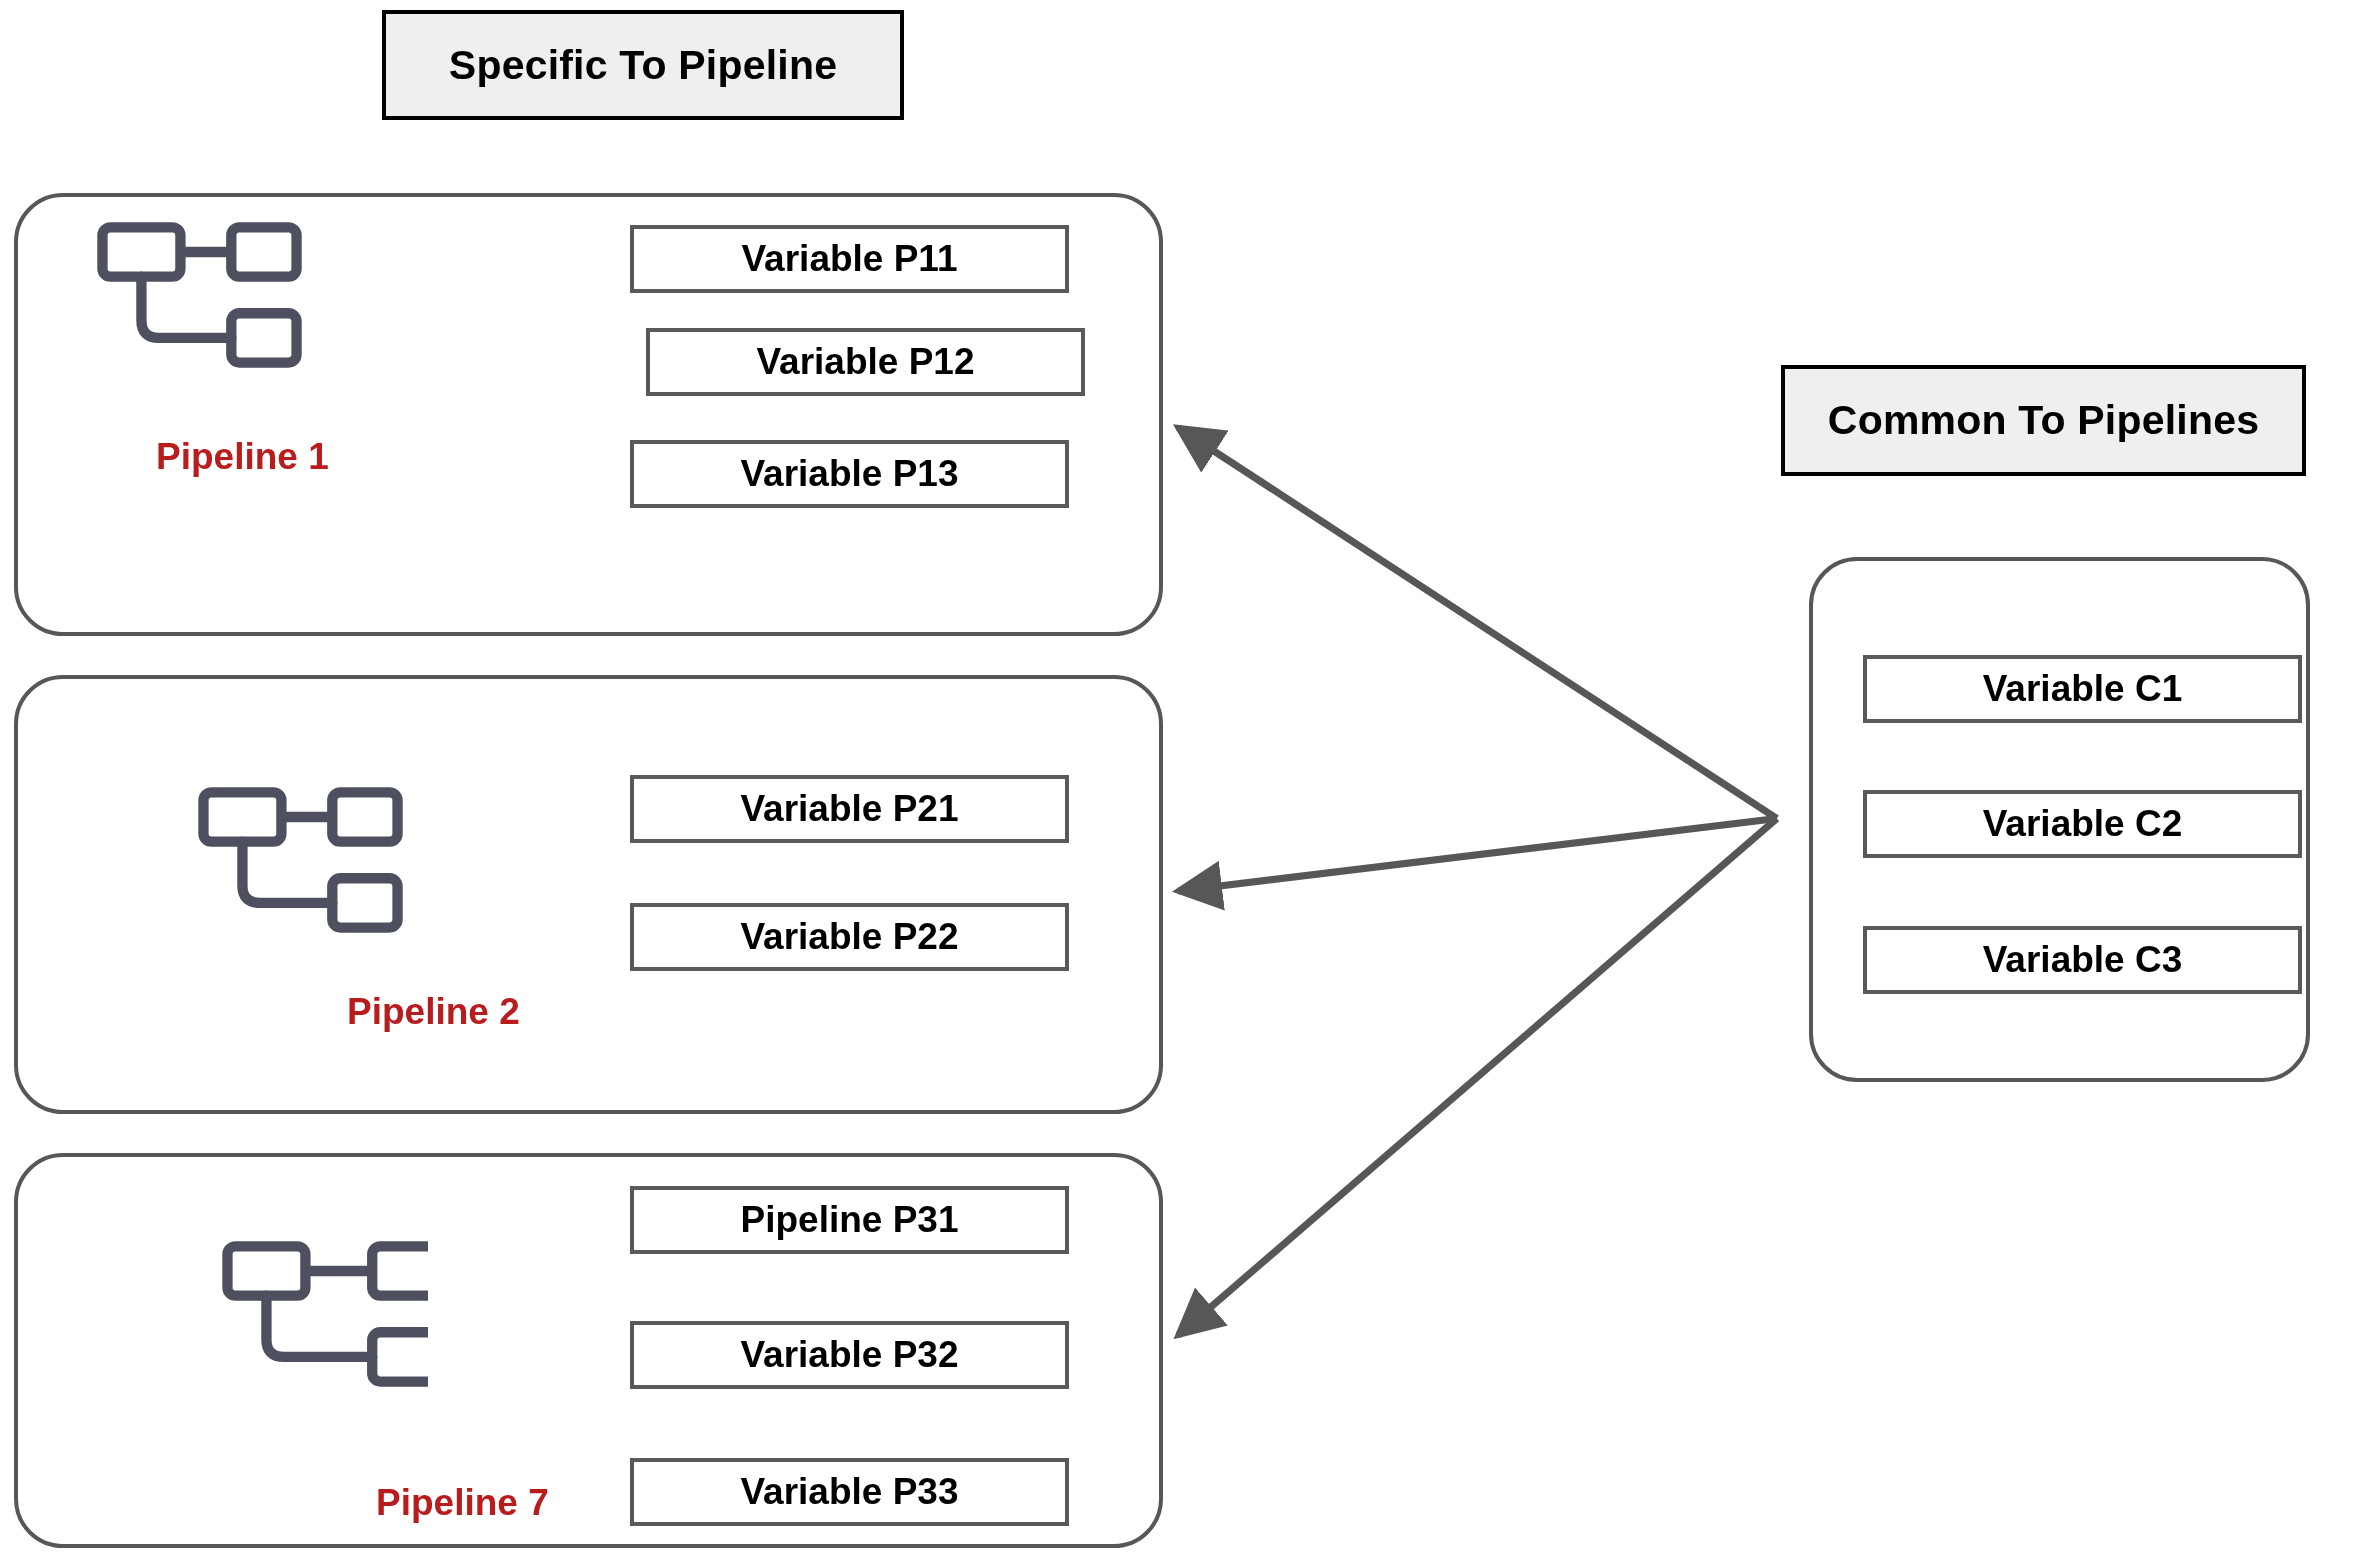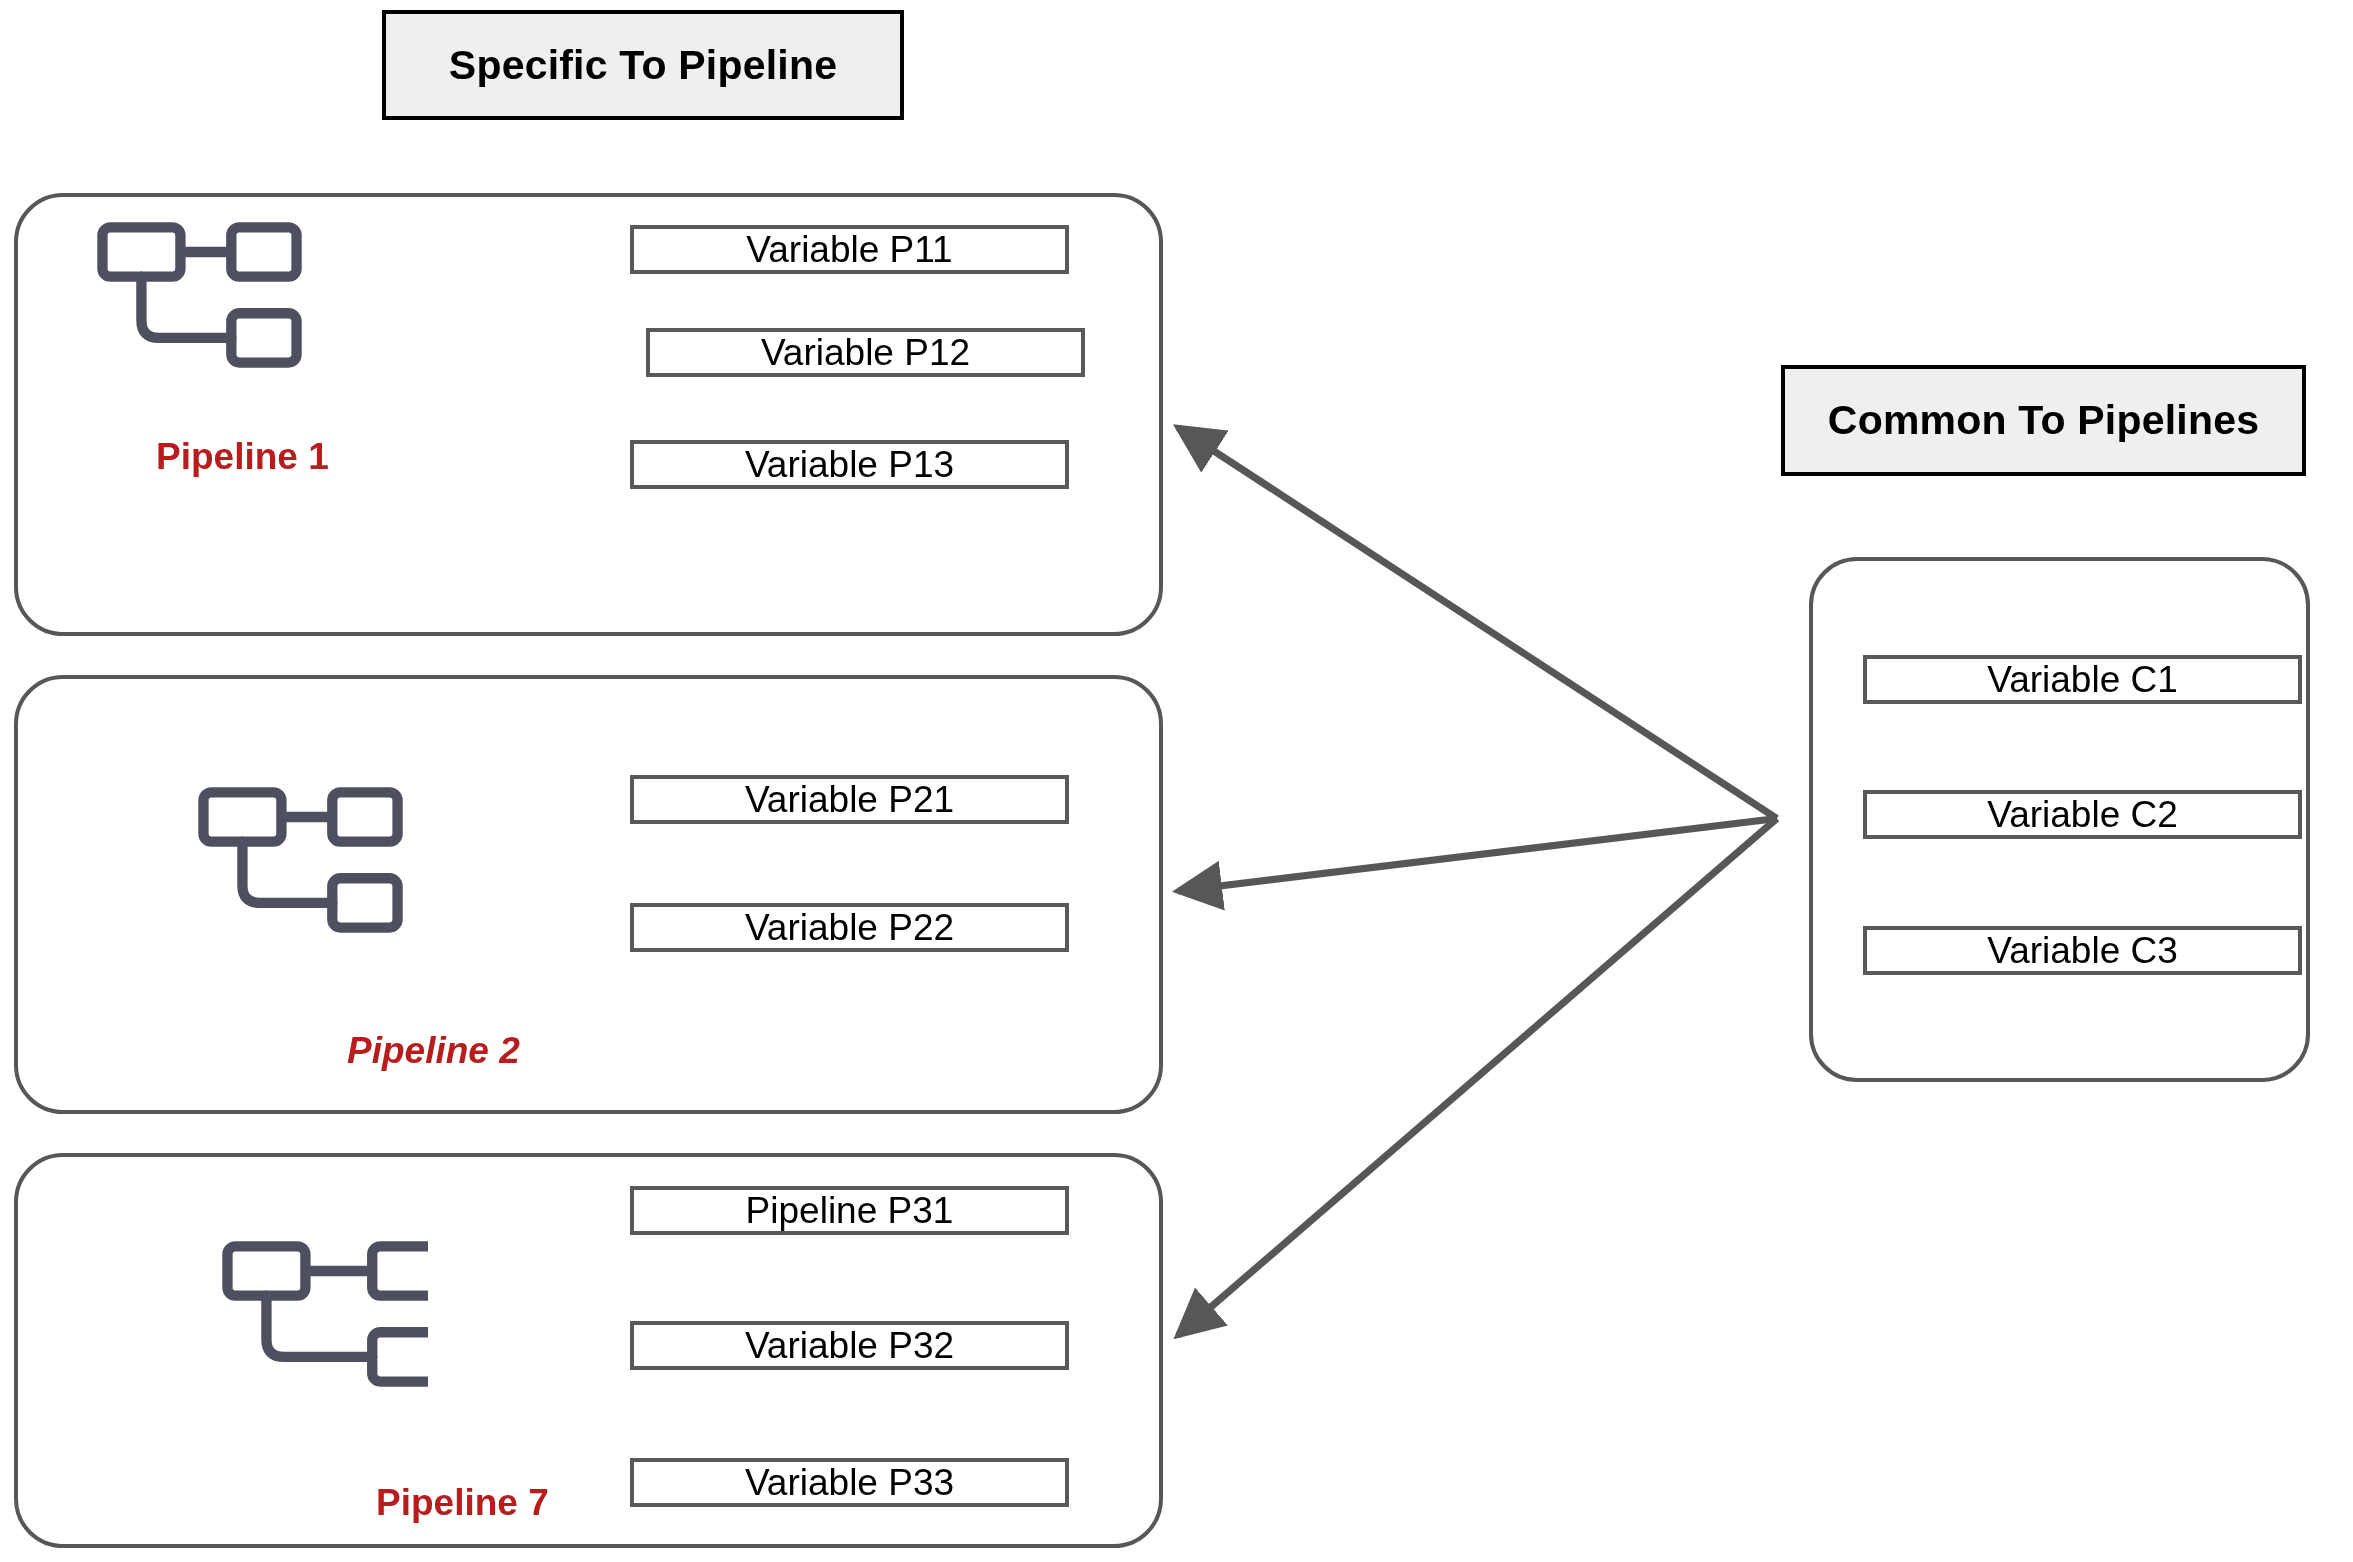--- a/index.html
+++ b/index.html
@@ -74,23 +74,23 @@
   
   .var-box {
     position: absolute;
     box-sizing: border-box;
     background: #ffffff;
     border: 4px solid #595959;
     display: flex;
     align-items: center;
     justify-content: center;
     color: #000000;
-    font-weight: normal;
+    font-weight: bold;
     font-size: 37px;
-    height: 49px;
+    height: 68px;
   }
   .var-box.specific { left: 630px; width: 439px; }
   .var-box.common   { left: 1863px; width: 439px; }
 
   
   .pipeline-label {
     position: absolute;
     color: #b91c1c;
     font-weight: bold;
     font-size: 37px;
@@ -142,21 +142,21 @@
   <div id="pipeline-card-2" class="pipeline-card"></div>
 
   <svg class="pipe-icon" style="left:197px; top:778px;" viewBox="0 0 260 220">
     <rect x="8" y="18" width="98" height="62" rx="10" fill="none" stroke="#4e5060" stroke-width="13"></rect>
     <rect x="170" y="18" width="82" height="62" rx="10" fill="none" stroke="#4e5060" stroke-width="13"></rect>
     <rect x="170" y="126" width="82" height="62" rx="10" fill="none" stroke="#4e5060" stroke-width="13"></rect>
     <line x1="106" y1="49" x2="170" y2="49" stroke="#4e5060" stroke-width="13"></line>
     <path d="M 57 80 L 57 135 Q 57 157 79 157 L 170 157" fill="none" stroke="#4e5060" stroke-width="13" stroke-linecap="round"></path>
   </svg>
 
-  <div class="pipeline-label" style="left:347px; top:1030px;font-style:italic;">Pipeline 2</div>
+  <div class="pipeline-label" style="left:347px; top:991px;">Pipeline 2</div>
 
   <div class="var-box specific" style="top:775px;">Variable P21</div>
   <div class="var-box specific" style="top:903px;">Variable P22</div>
 
   <div id="pipeline-card-3" class="pipeline-card"></div>
 
   <svg class="pipe-icon" style="left:221px; top:1232px;" viewBox="0 0 260 220">
     <rect x="8" y="18" width="98" height="62" rx="10" fill="none" stroke="#4e5060" stroke-width="13"></rect>
     <rect x="190" y="18" width="82" height="62" rx="10" fill="none" stroke="#4e5060" stroke-width="13"></rect>
     <rect x="190" y="126" width="82" height="62" rx="10" fill="none" stroke="#4e5060" stroke-width="13"></rect>

